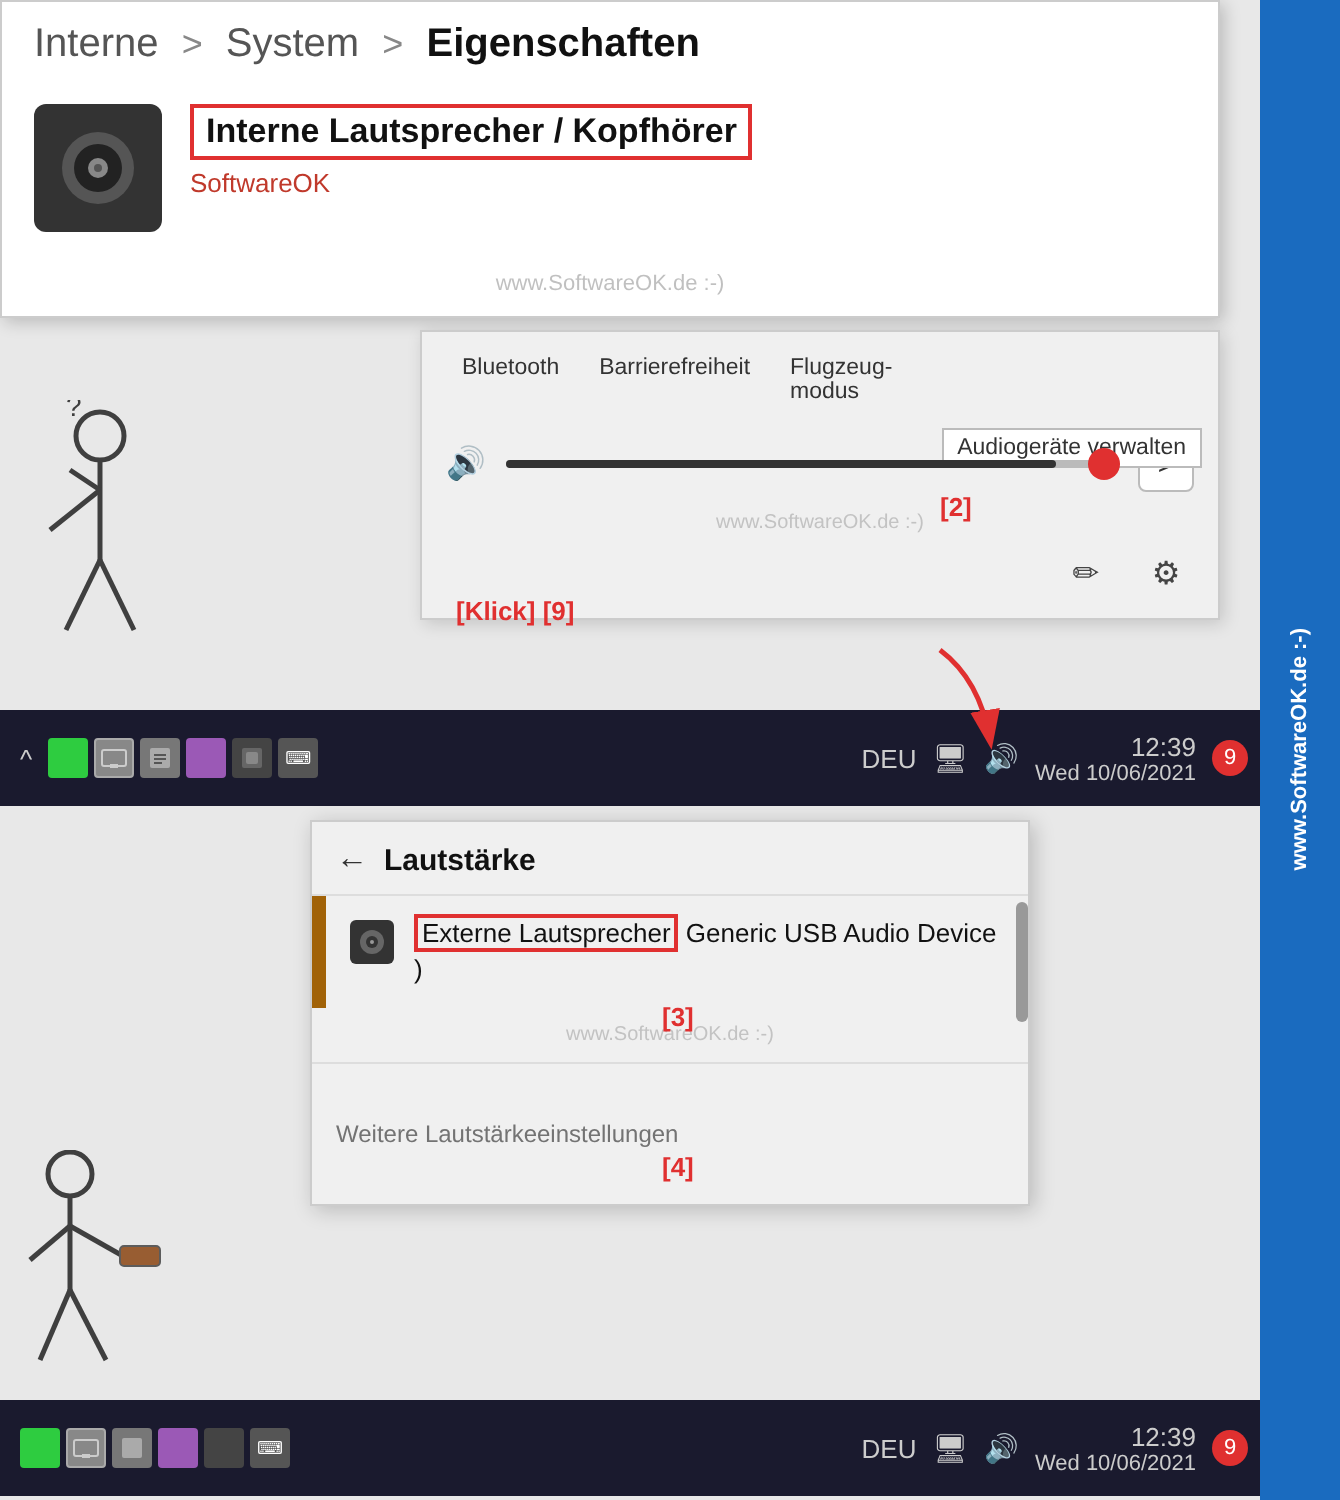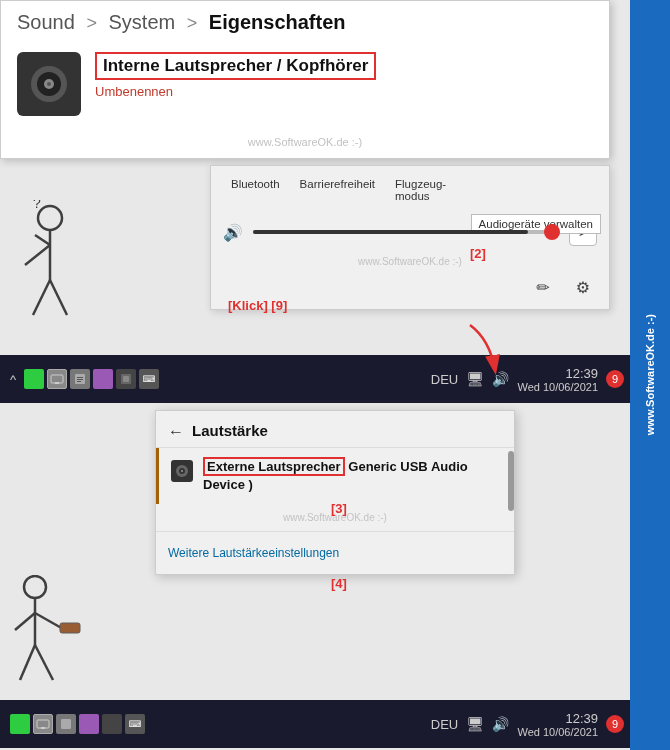--- a/index.html
+++ b/index.html
@@ -291,21 +291,21 @@
       color: #111;
     }
     .flyout-item {
       display: flex;
       align-items: flex-start;
       padding: 10px 12px;
       gap: 10px;
       cursor: pointer;
       border-left: 3px solid transparent;
     }
-    .flyout-item-active { border-left: 3px solid #a16207; font-weight: bold; }
+    .flyout-item-active { border-left: 7px solid #a16207; }
     .flyout-item-icon {
       width: 22px;
       height: 22px;
       background: #333;
       border-radius: 3px;
       display: flex;
       align-items: center;
       justify-content: center;
       font-size: 12px;
       color: white;
@@ -327,23 +327,23 @@
       background: #ccc;
     }
     .flyout-scrollbar-thumb {
       width: 6px;
       height: 60px;
       background: #999;
       border-radius: 3px;
       margin-top: 40px;
     }
     .flyout-footer {
-      padding: 14px 12px;
+      padding: 28px 12px;
       font-size: 12px;
-      color: #0369a1;
+      color: #737373;
       border-top: 1px solid #ddd;
       cursor: pointer;
     }
 
     
     .taskbar-bottom {
       position: absolute;
       top: 700px;
       left: 0;
       width: 630px;
@@ -379,38 +379,38 @@
   </style>
 </head>
 <body>
 
 <div class="watermark">
   <span class="watermark-text">www.SoftwareOK.de :-)</span>
 </div>
 
 <div class="properties-window">
   <div class="breadcrumb-bar">
-    <span class="bc-light">Sound</span>
+    <span class="bc-light">Interne</span>
     <span class="bc-sep">&gt;</span>
     <span class="bc-light">System</span>
     <span class="bc-sep">&gt;</span>
     <span class="bc-bold">Eigenschaften</span>
   </div>
   <div class="device-section">
     <div class="speaker-icon">
       <svg width="44" height="44" viewBox="0 0 44 44">
         <circle cx="22" cy="22" r="18" fill="#555"></circle>
         <circle cx="22" cy="22" r="12" fill="#222"></circle>
         <circle cx="22" cy="22" r="5" fill="#888"></circle>
         <circle cx="22" cy="22" r="2" fill="#555"></circle>
       </svg>
     </div>
     <div class="device-info">
       <div class="device-name-box">Interne Lautsprecher / Kopfhörer</div>
-      <div class="rename-link">Umbenennen</div>
+      <div class="rename-link">SoftwareOK</div>
     </div>
   </div>
   <div style="text-align:center; font-size:11px; color:rgba(150,150,150,0.6); padding:4px 0 10px 0;">www.SoftwareOK.de :-)</div>
 </div>
 
 <div class="settings-panel">
   <div class="settings-tabs">
     <div class="settings-tab">
       <span>Bluetooth</span>
     </div>

